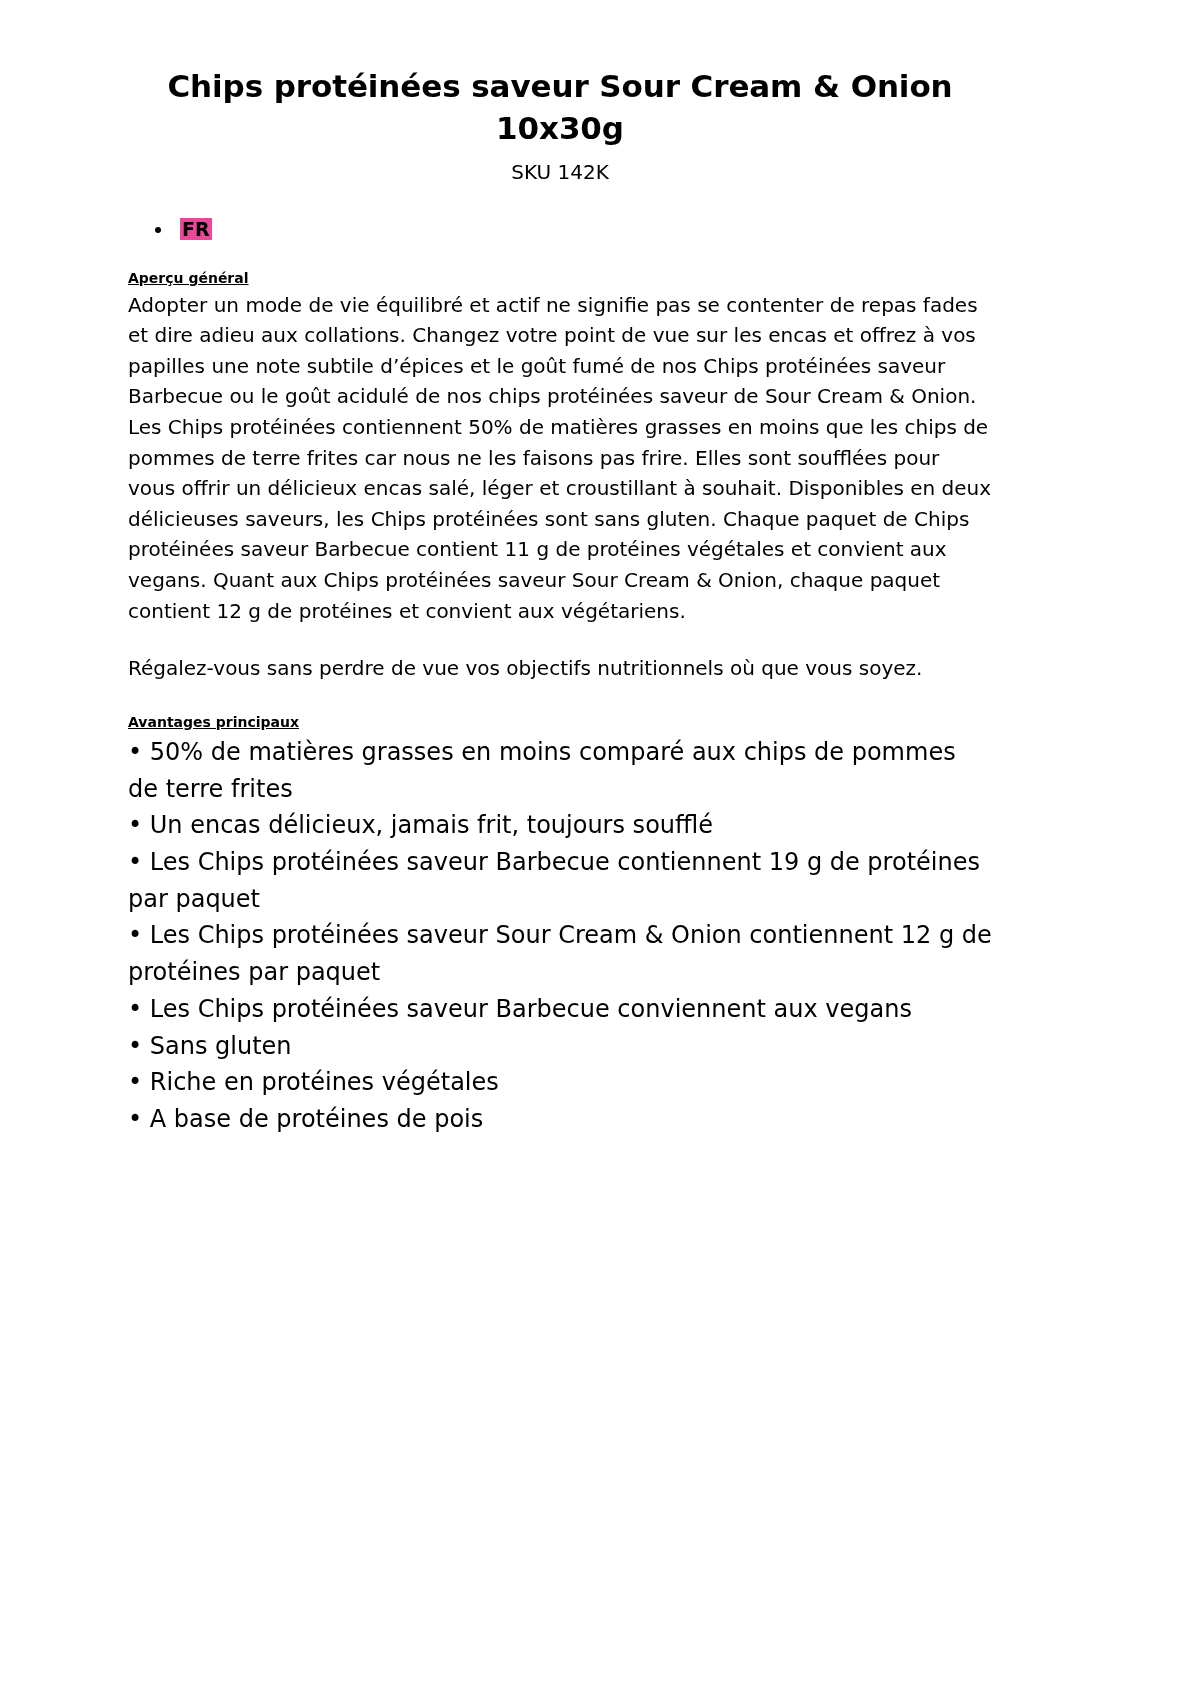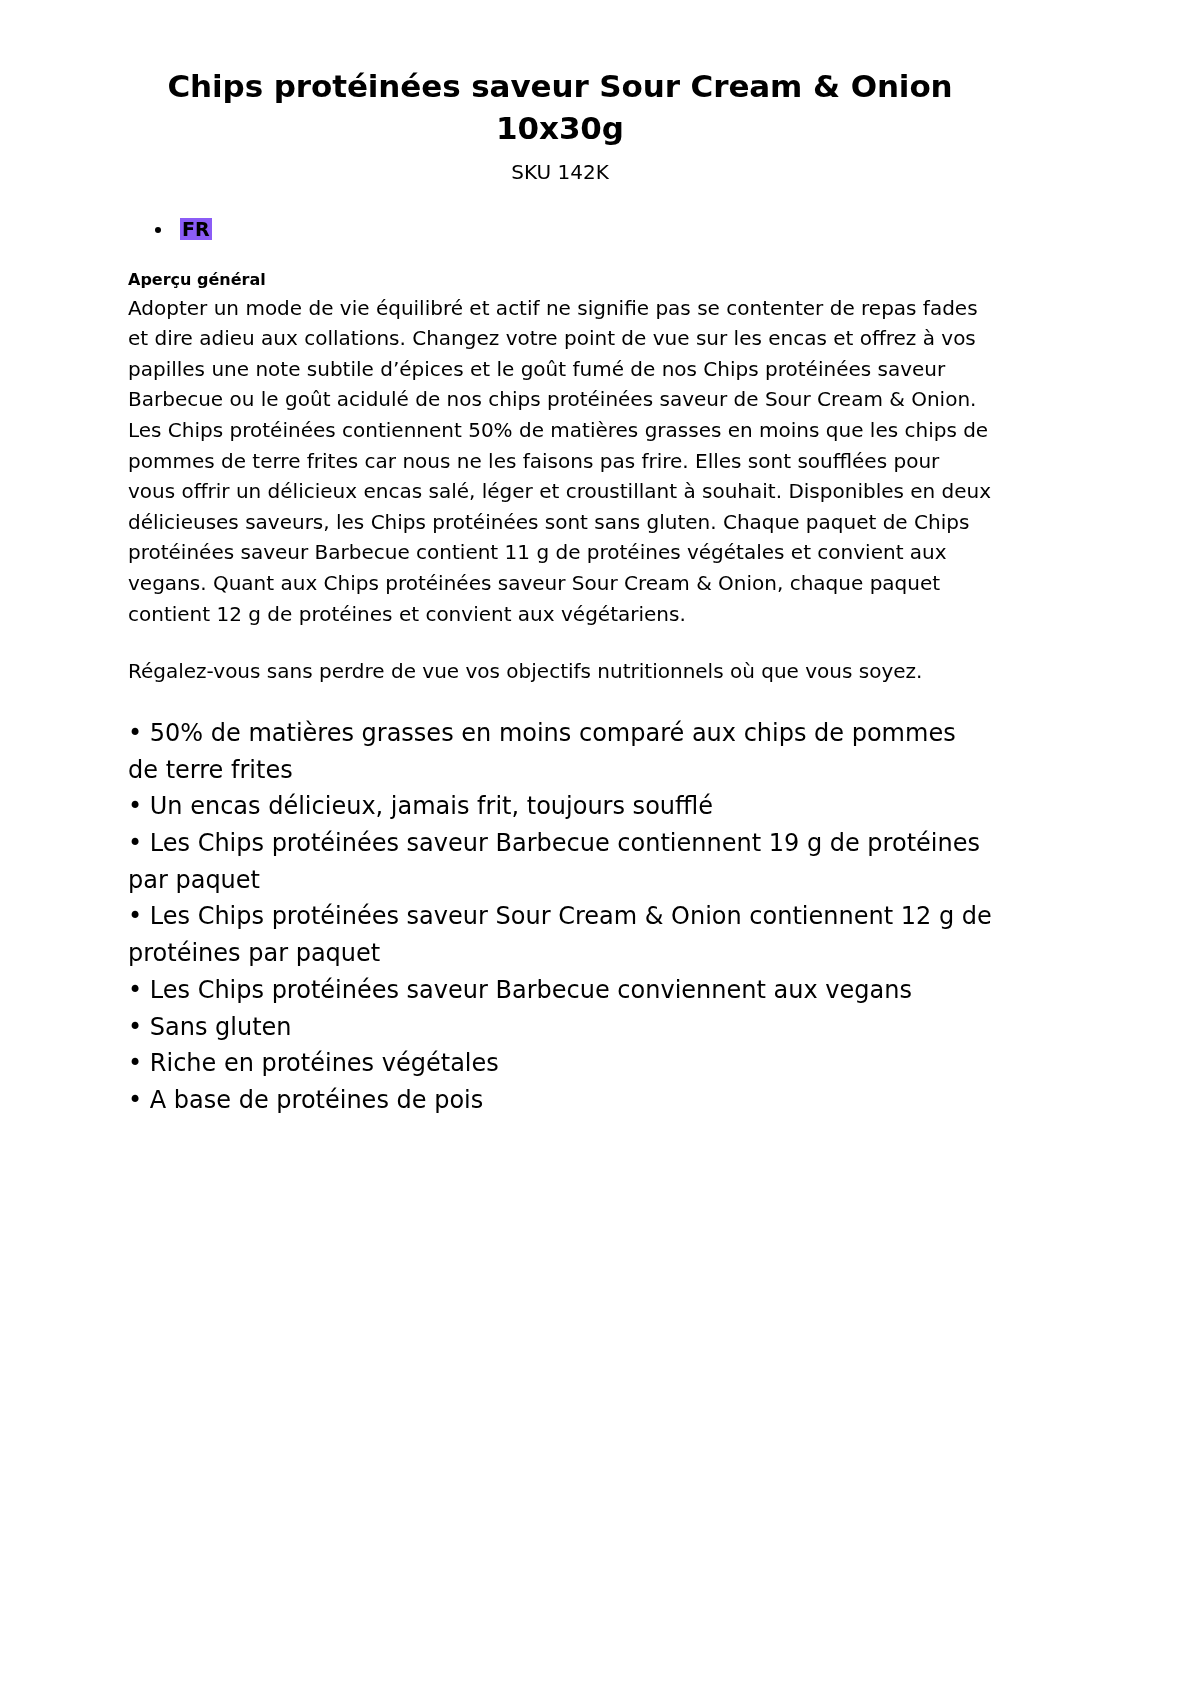--- a/index.html
+++ b/index.html
@@ -40,32 +40,33 @@
     margin: 34px 0 0 0;
     padding: 0 0 0 46px;
     list-style: disc outside;
   }
   .lang-list li {
     font-size: 19px;
     font-weight: bold;
     padding-left: 6px;
   }
   .lang-tag {
-    background: #8b5cf6;
+    background: #ec4899;
     font-weight: bold;
     padding: 0 2px;
   }
   .section {
     margin-top: 28px;
   }
   .section-heading {
-    font-size: 16px;
+    font-size: 14px;
     font-weight: bold;
     margin: 0 0 1px 0;
     line-height: 1.5;
+    text-decoration: underline;
   }
   .para {
     font-size: 20px;
     line-height: 1.53;
     margin: 0;
     text-align: left;
   }
   .para + .para {
     margin-top: 27px;
   }
@@ -91,20 +92,21 @@
     </li>
   </ul>
 
   <div class="section">
     <div class="section-heading">Aperçu général</div>
     <p class="para">Adopter un mode de vie équilibré et actif ne signifie pas se contenter de repas fades et dire adieu aux collations. Changez votre point de vue sur les encas et offrez à vos papilles une note subtile d’épices et le goût fumé de nos Chips protéinées saveur Barbecue ou le goût acidulé de nos chips protéinées saveur de Sour Cream &amp; Onion. Les Chips protéinées contiennent 50% de matières grasses en moins que les chips de pommes de terre frites car nous ne les faisons pas frire. Elles sont soufflées pour vous offrir un délicieux encas salé, léger et croustillant à souhait. Disponibles en deux délicieuses saveurs, les Chips protéinées sont sans gluten. Chaque paquet de Chips protéinées saveur Barbecue contient 11 g de protéines végétales et convient aux vegans. Quant aux Chips protéinées saveur Sour Cream &amp; Onion, chaque paquet contient 12 g de protéines et convient aux végétariens.</p>
     <p class="para">Régalez-vous sans perdre de vue vos objectifs nutritionnels où que vous soyez.</p>
   </div>
 
   <div class="section">
+    <div class="section-heading">Avantages principaux</div>
     <div class="bullet-lines">
       <div class="bullet-line">• 50% de matières grasses en moins comparé aux chips de pommes de terre frites</div>
       <div class="bullet-line">• Un encas délicieux, jamais frit, toujours soufflé</div>
       <div class="bullet-line">• Les Chips protéinées saveur Barbecue contiennent 19 g de protéines par paquet</div>
       <div class="bullet-line">• Les Chips protéinées saveur Sour Cream &amp; Onion contiennent 12 g de protéines par paquet</div>
       <div class="bullet-line">• Les Chips protéinées saveur Barbecue conviennent aux vegans</div>
       <div class="bullet-line">• Sans gluten</div>
       <div class="bullet-line">• Riche en protéines végétales</div>
       <div class="bullet-line">• A base de protéines de pois</div>
     </div>

